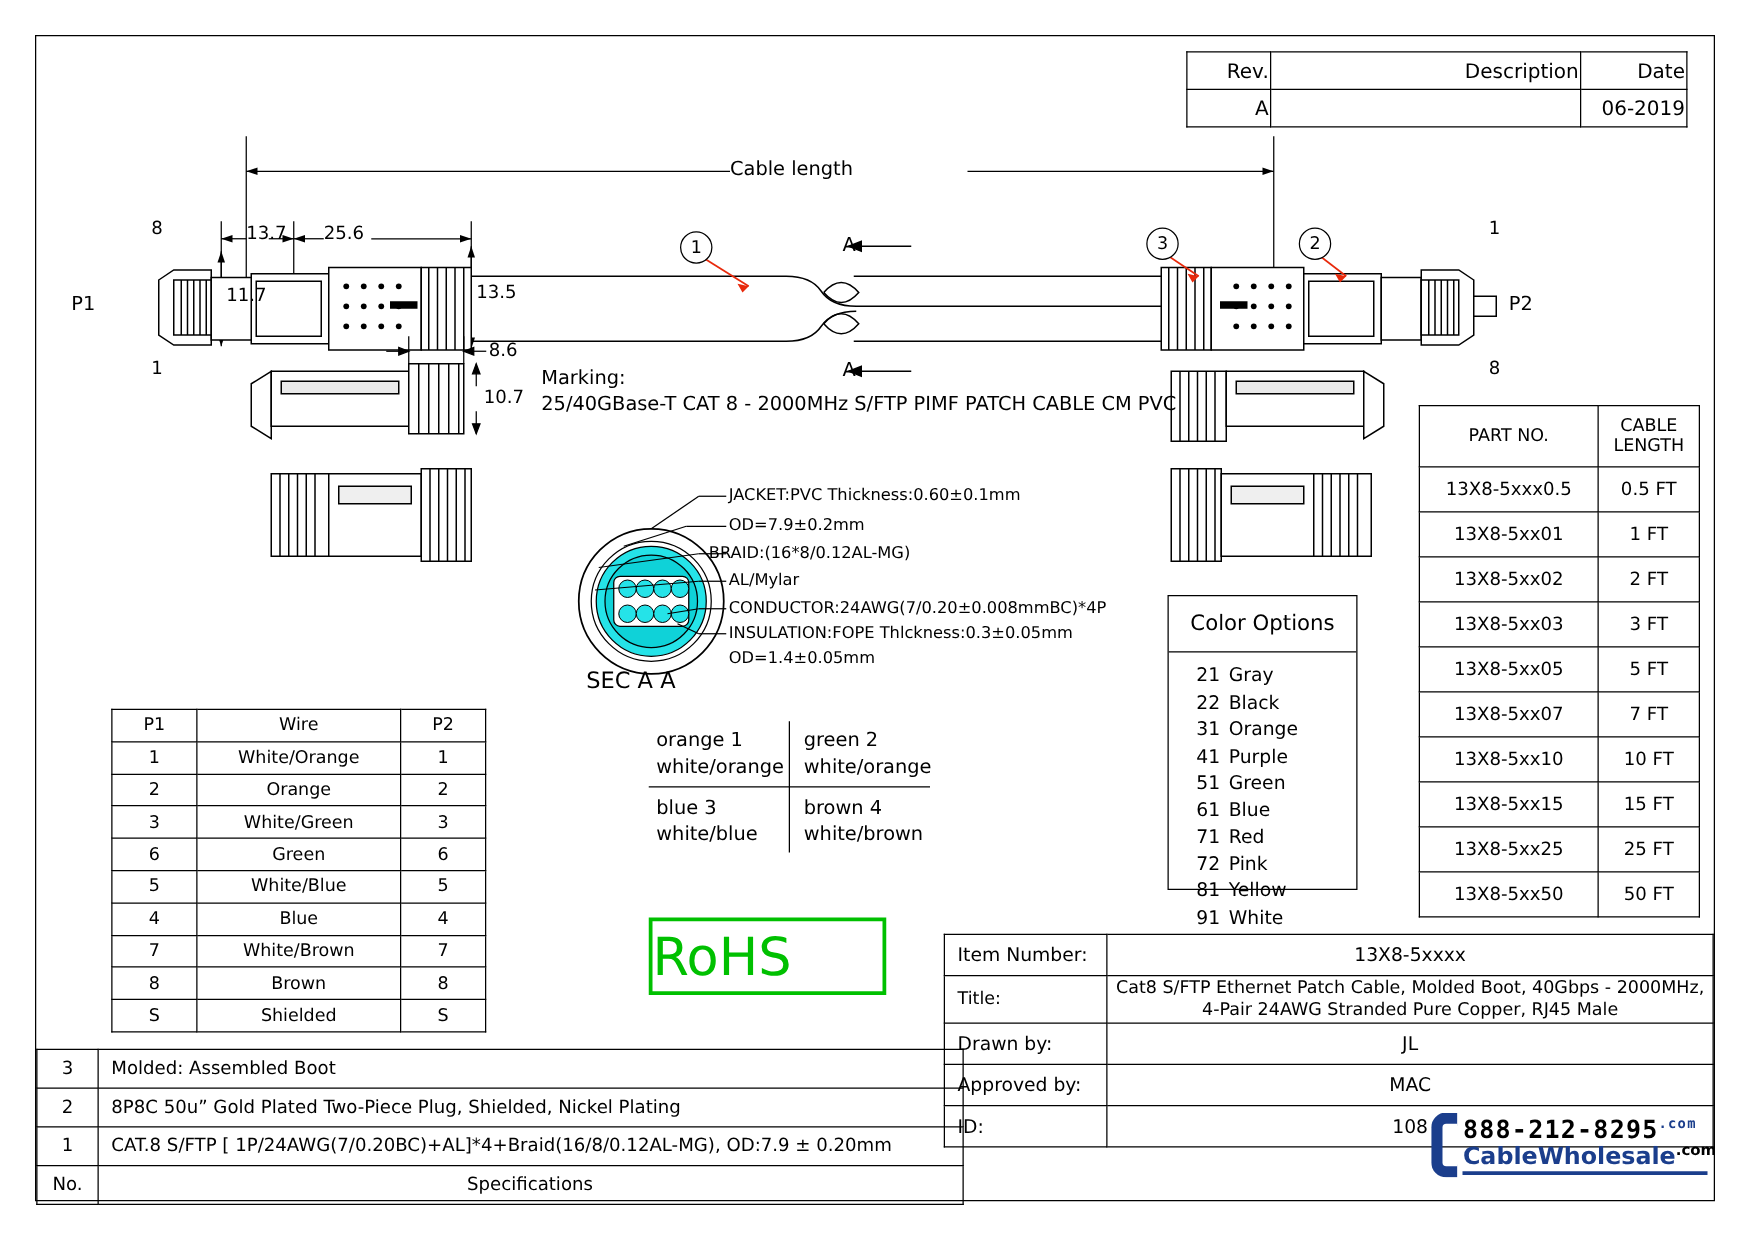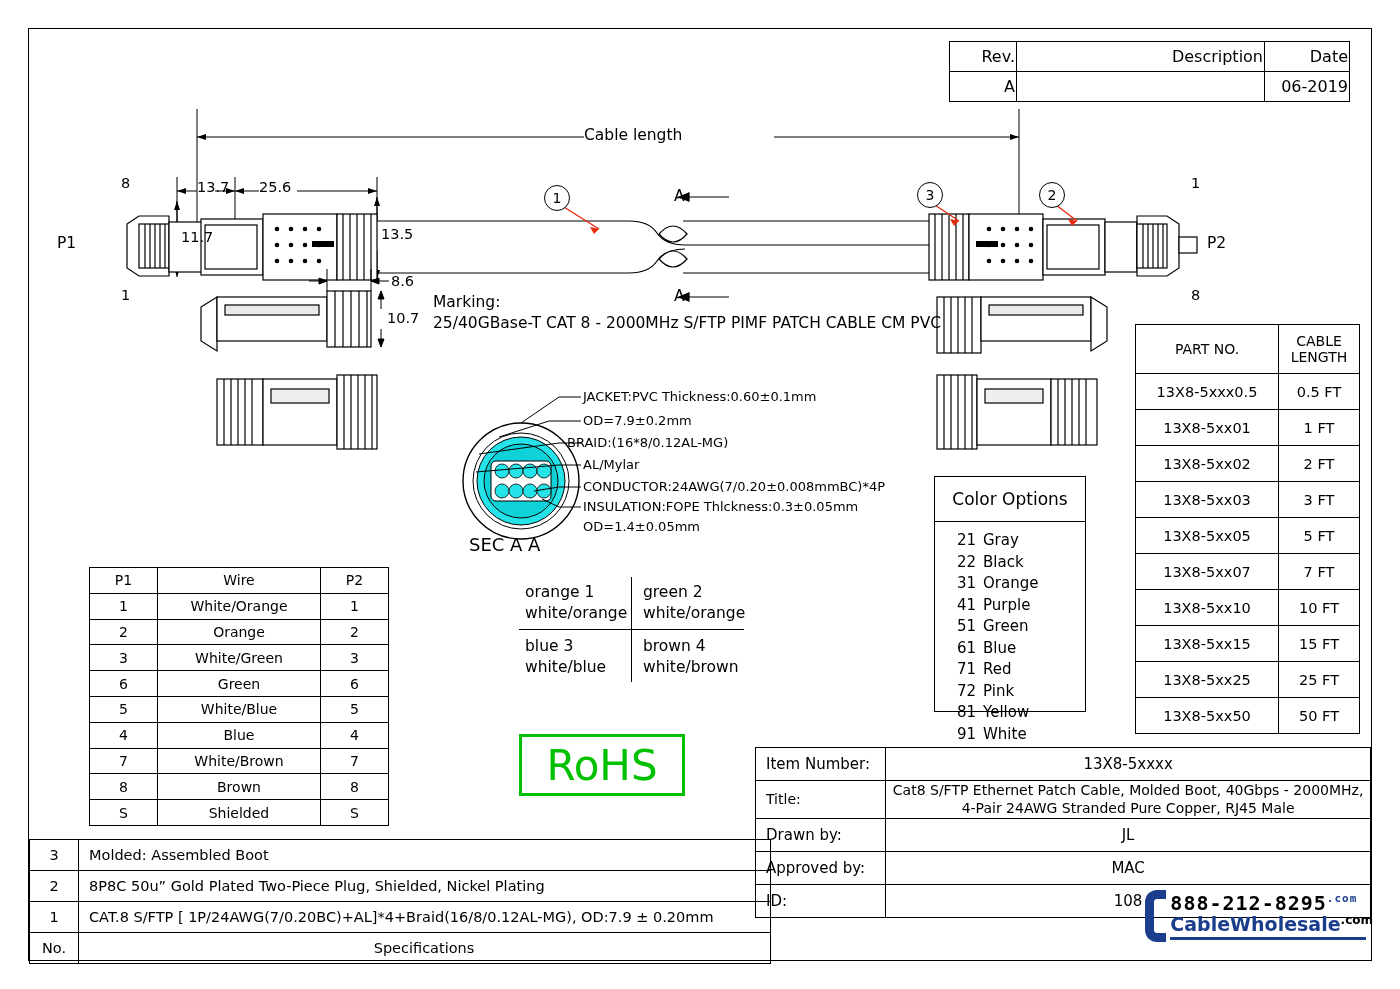--- a/index.html
+++ b/index.html
@@ -55,21 +55,21 @@
   #logo{left:1106px;top:840px;width:238px;height:93px;display:flex;align-items:center;}
   #logo-c{width:46px;height:52px;border:9px solid #1b3e8c;border-right:none;border-radius:12px 0 0 12px;box-sizing:border-box;margin-left:10px;}
   #logo-txt{margin-left:4px;}
   #logo-phone{font-family:"DejaVu Sans Mono", monospace;font-size:20px;letter-spacing:1px;color:#000;font-weight:bold;}
   #logo-phone .dom{color:#1b3e8c;font-size:11px;vertical-align:super;}
   #logo-name{font-size:19px;font-weight:bold;color:#1b3e8c;margin-top:-2px;}
   #logo-name .sm{color:#000;font-size:12px;vertical-align:super;}
   #logo-underline{height:3px;background:#1b3e8c;width:196px;margin-top:1px;}
 
   
-  #rohs{left:490px;top:705px;width:166px;height:62px;border:3px solid #00c000;display:flex;align-items:center;justify-content:center;}
+  #rohs{left:490px;top:705px;width:190px;height:62px;border:3px solid #00c000;display:flex;align-items:center;justify-content:flex-start;}
   #rohs span{color:#00c000;font-size:42px;font-family:"DejaVu Sans", sans-serif;}
 
   
   .t{position:absolute;font-size:14.5px;white-space:nowrap;}
   .t12{font-size:13px;}
   .t15{font-size:15.5px;}
   .t17{font-size:18px;}
 
   svg{position:absolute;left:0;top:0;overflow:visible;}
   .balloon{position:absolute;width:24px;height:24px;border:1.3px solid #000;border-radius:50%;display:flex;align-items:center;justify-content:center;font-size:14px;background:#fff;}

